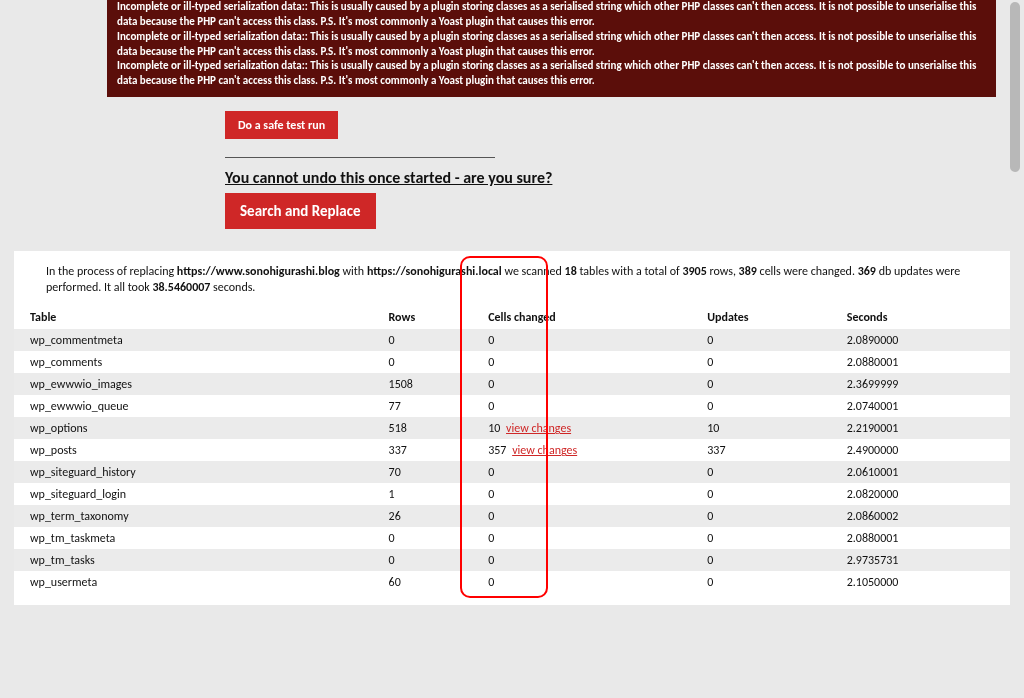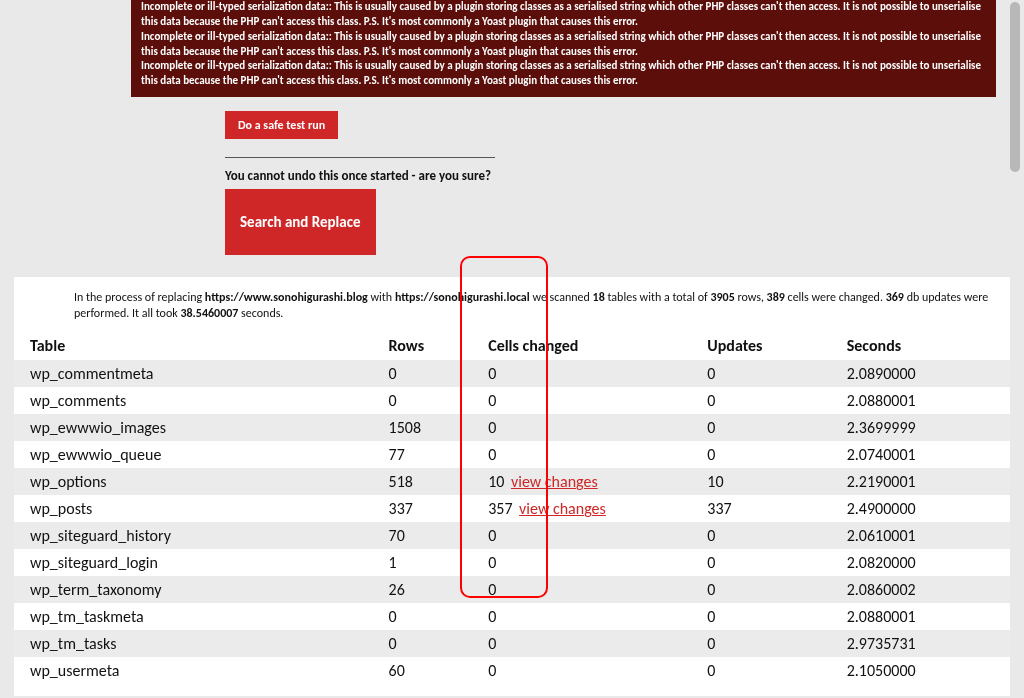--- a/index.html
+++ b/index.html
@@ -13,75 +13,75 @@
       overflow: hidden;
       position: relative;
     }
     .outer {
       padding: 0;
     }
     .top-section {
       padding: 0 14px 0 14px;
     }
     .error-box {
-      margin-left: 117px;
+      margin-left: 93px;
       margin-right: 14px;
       background: #5b0e0a;
       color: #fff;
       font-weight: bold;
       font-size: 11px;
       line-height: 1.35;
       padding: 0 10px 8px 10px;
     }
     .error-box p { margin: 0; }
     .below-error {
       margin-left: 211px;
       margin-top: 14px;
+      text-decoration: underline;
     }
     .btn {
       display: inline-block;
       background: #cf2727;
       color: #fff;
       font-weight: bold;
       font-size: 12px;
       padding: 7px 13px;
       border: none;
       cursor: pointer;
       font-family: inherit;
     }
     .btn-big {
       font-size: 15px;
-      padding: 24px 15px;
+      padding: 9px 15px;
     }
     .divider-line {
       border-top: 1px solid #555;
       width: 270px;
       margin: 18px 0 10px 0;
     }
     .undo-text {
       font-weight: bold;
-      font-size: 13px;
+      font-size: 16px;
       margin-bottom: 6px;
     }
     .mid-panel {
       background: #fff;
       margin: 22px 14px 0 14px;
       padding: 12px 0 12px 0;
     }
     .summary {
       font-size: 12px;
       line-height: 1.35;
       padding: 0 16px 10px 32px;
-      margin-left: 28px;
     }
     .summary b { font-weight: bold; }
     table {
       width: 100%;
       border-collapse: collapse;
-      font-size: 16px;
+      font-size: 12px;
       table-layout: fixed;
     }
     thead th {
       text-align: left;
       font-weight: bold;
       padding: 5px 16px;
     }
     tbody td {
       padding: 4px 16px;
       text-align: left;

